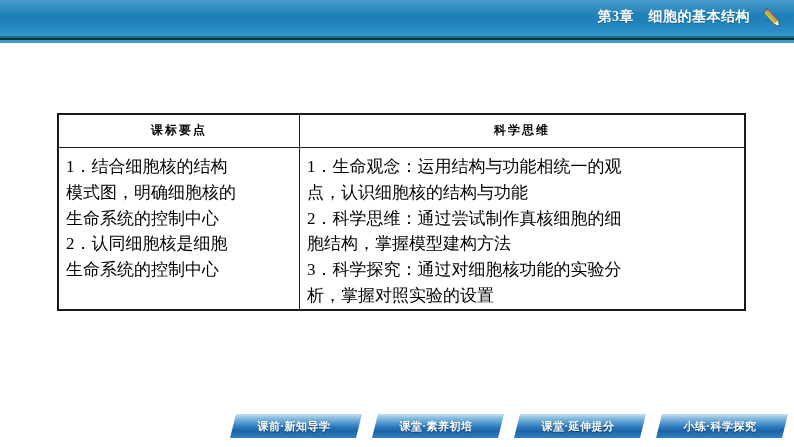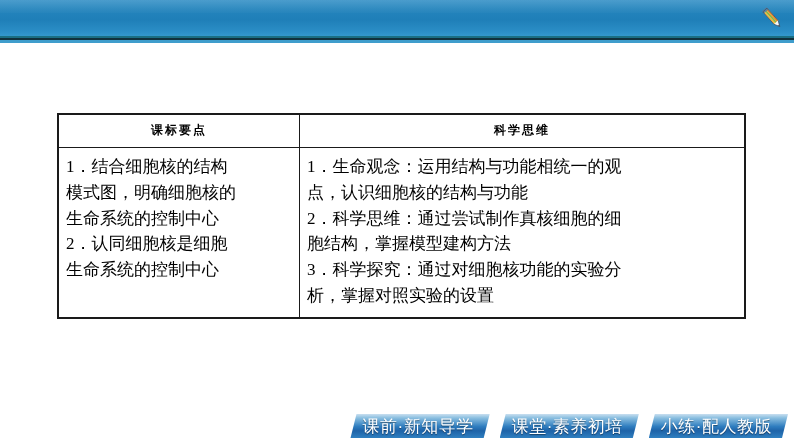--- a/index.html
+++ b/index.html
@@ -109,21 +109,21 @@
 
   .th-cell {
     text-align: center;
     font-size: 12px;
     font-weight: bold;
     padding: 7px 0 8px 0;
     letter-spacing: 2px;
     font-family: "Liberation Sans", "DejaVu Sans", sans-serif;
   }
   .body-cell {
-    padding: 6px 6px 8px 7px;
+    padding: 6px 6px 0 7px;
     font-size: 17px;
     line-height: 1.52;
     letter-spacing: 0px;
   }
   .body-cell.right { font-size: 17px; }
   .req-line, .guide-line {
     margin: 0;
     text-indent: 0;
   }
 
@@ -143,22 +143,22 @@
   }
   .nav-btn {
     position: relative;
     height: 24px;
     min-width: 104px;
     padding: 0 16px 0 12px;
     display: flex;
     align-items: center;
     justify-content: center;
     color: #ffffff;
-    font-size: 17px;
-    font-weight: normal;
+    font-size: 11px;
+    font-weight: bold;
     letter-spacing: 0.5px;
     white-space: nowrap;
     font-family: "Liberation Sans", "DejaVu Sans", sans-serif;
     background: linear-gradient(180deg, #c9dff0 0%, #8bbfe0 16%, #2f7dbf 52%, #1e63a8 70%, #2f7fc0 100%);
     -webkit-clip-path: polygon(6px 0, 100% 0, calc(100% - 6px) 100%, 0 100%);
     clip-path: polygon(6px 0, 100% 0, calc(100% - 6px) 100%, 0 100%);
     text-shadow: 0 1px 1px rgba(0,0,0,0.45);
     cursor: pointer;
   }
   .nav-btn .tail {
@@ -171,20 +171,21 @@
     -webkit-clip-path: polygon(6px 0, 100% 0, calc(100% - 6px) 100%, 0 100%);
     clip-path: polygon(6px 0, 100% 0, calc(100% - 6px) 100%, 0 100%);
     opacity: 0.85;
   }
 </style>
 </head>
 <body>
 
 <div class="header">
   <div class="header-sheen"></div>
+  <div class="header-right">第3章　细胞的基本结构</div>
   <svg class="pencil-icon" viewBox="0 0 32 30">
     <g transform="rotate(-42 16 15)">
       <polygon points="13,2 19,2 19,20 16,25 13,20" fill="#f0f0f0"></polygon>
       <polygon points="13,2 15,2 15,20 13,20" fill="#efb63a"></polygon>
       <polygon points="15,2 17,2 17,20 15,20" fill="#8fb83e"></polygon>
       <polygon points="17,2 19,2 19,20 17,20" fill="#e98a2b"></polygon>
       <polygon points="13,20 19,20 16,26" fill="#f7f7f7"></polygon>
       <polygon points="14.6,24 17.4,24 16,26" fill="#4a5a66"></polygon>
       <rect x="12.6" y="1" width="6.8" height="3" fill="#5c7fa3"></rect>
       <polygon points="13,2 19,2 19,20 16,26 13,20" fill="none" stroke="#3d5a70" stroke-width="0.9"></polygon>
@@ -226,16 +227,20 @@
 <div class="bottom-nav">
   <div class="nav-btn">
     <span>课前·新知导学</span>
     <span class="tail"></span>
   </div>
   <div class="nav-btn">
     <span>课堂·素养初培</span>
     <span class="tail"></span>
   </div>
   <div class="nav-btn">
-    <span>小练·配人教版</span>
+    <span>课堂·延伸提分</span>
+    <span class="tail"></span>
+  </div>
+  <div class="nav-btn">
+    <span>小练·科学探究</span>
     <span class="tail"></span>
   </div>
 </div>
 
 </body></html>

